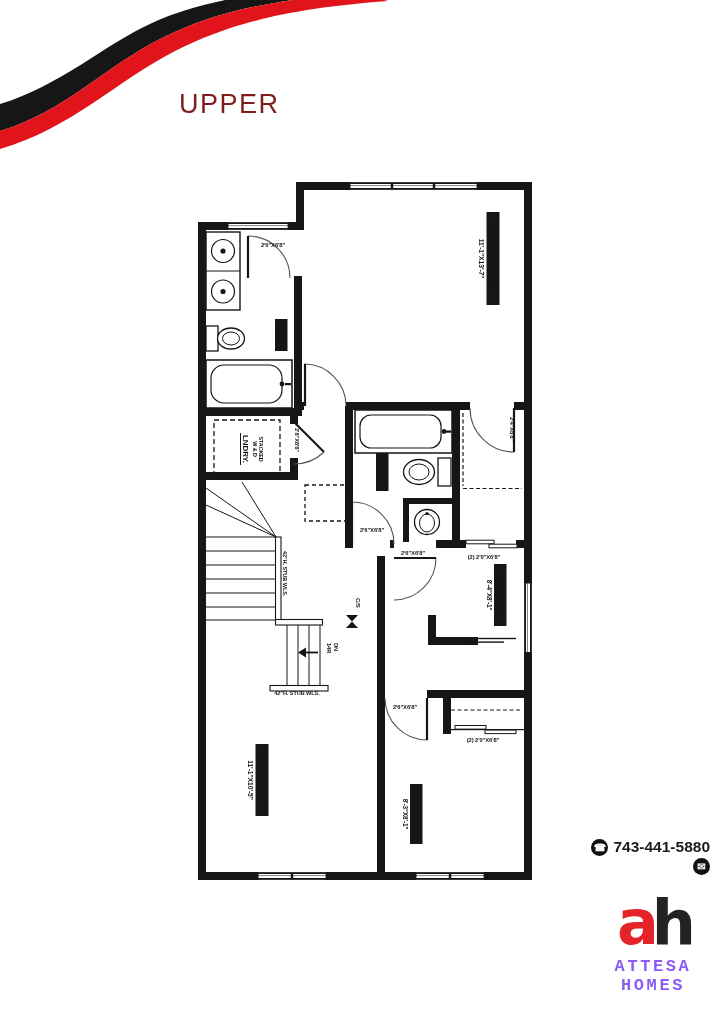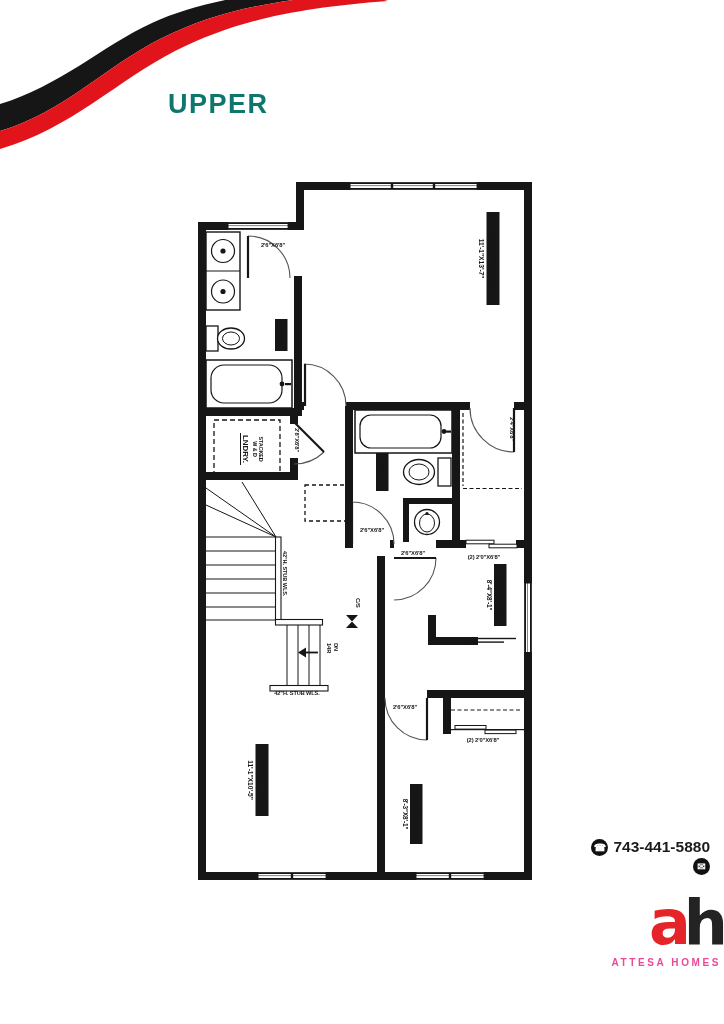--- a/index.html
+++ b/index.html
@@ -1,32 +1,32 @@
 <!DOCTYPE html>
 <html><head>
 <meta charset="utf-8">
 <style>
   html,body{margin:0;padding:0;background:#fff;}
   #canvas{position:relative;width:724px;height:1024px;background:#fff;overflow:hidden;
           font-family:"Liberation Sans",sans-serif;}
   #planSvg{position:absolute;left:0;top:0;}
   svg text{font-family:"Liberation Sans",sans-serif;font-weight:700;fill:#161616;letter-spacing:-0.1px;}
-  .title{position:absolute;left:168px;top:84px;font-size:27px;font-weight:700;
-         letter-spacing:1.5px;line-height:41px;color:#0f766e;}
+  .title{position:absolute;left:179px;top:84px;font-size:27px;font-weight:400;
+         letter-spacing:1.5px;line-height:41px;color:#7f1d1d;}
   .contact{position:absolute;right:14px;top:836px;text-align:right;font-weight:700;
            font-size:15.5px;color:#1b1b1b;line-height:22px;}
   .contact .row{display:flex;align-items:center;justify-content:flex-end;gap:5px;}
   .cicon{display:inline-flex;align-items:center;justify-content:center;width:17px;height:17px;
          border-radius:50%;background:#111;color:#fff;font-size:10px;line-height:17px;}
-  .logo{position:absolute;left:585px;top:890px;width:136px;text-align:right;}
+  .logo{position:absolute;left:585px;top:890px;width:136px;text-align:center;}
   .monogram{font-family:"DejaVu Sans",sans-serif;font-size:62px;font-weight:700;
             letter-spacing:-7px;line-height:66px;}
   .monogram .ma{color:#e5242a;}
   .monogram .mh{color:#232323;}
-  .brandname{margin-top:1px;font-size:10px;font-weight:700;letter-spacing:2.6px;color:#ec4899;}
+  .brandname{margin-top:1px;font-size:17px;font-weight:700;letter-spacing:2.6px;color:#8b5cf6;font-family:Liberation Mono, monospace;}
 </style>
 </head>
 <body>
 
 <div id="canvas">
 
 <svg id="planSvg" width="724" height="1024" viewBox="0 0 724 1024">
 
   <g>
     <path fill="#161616" d="M0,104 C60,86 102,46 152,23 C202,0 262,-8 335,-14 L358,-7 C272,0 216,11 160,39 C106,66 64,112 0,131 Z"></path>

